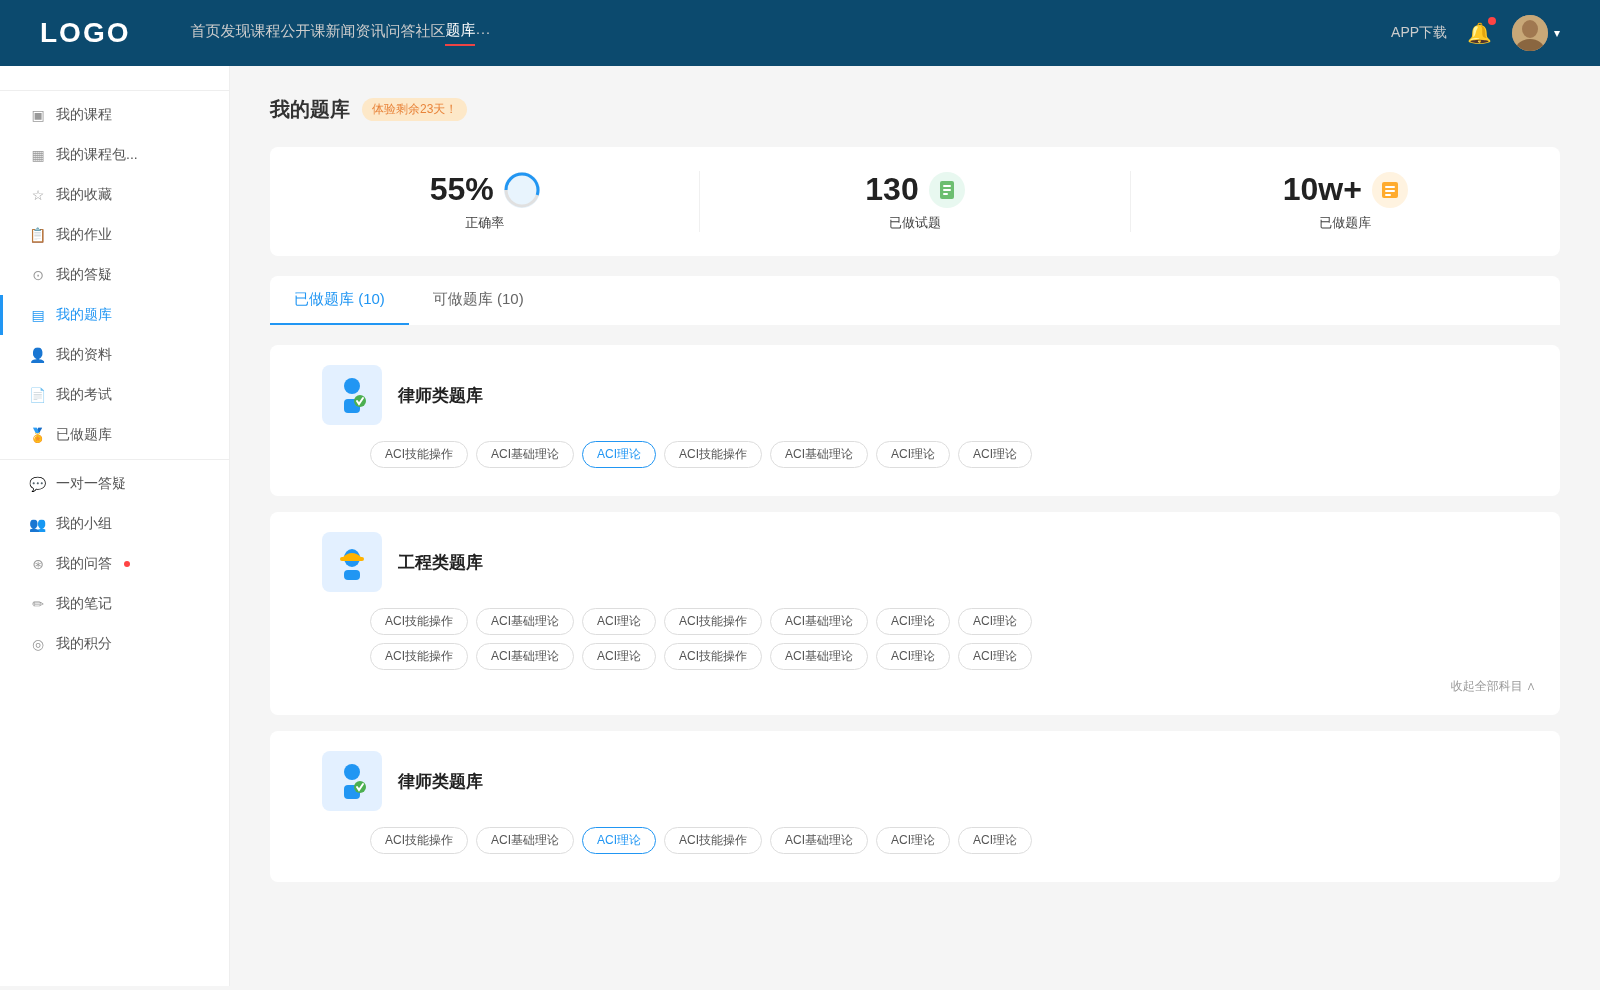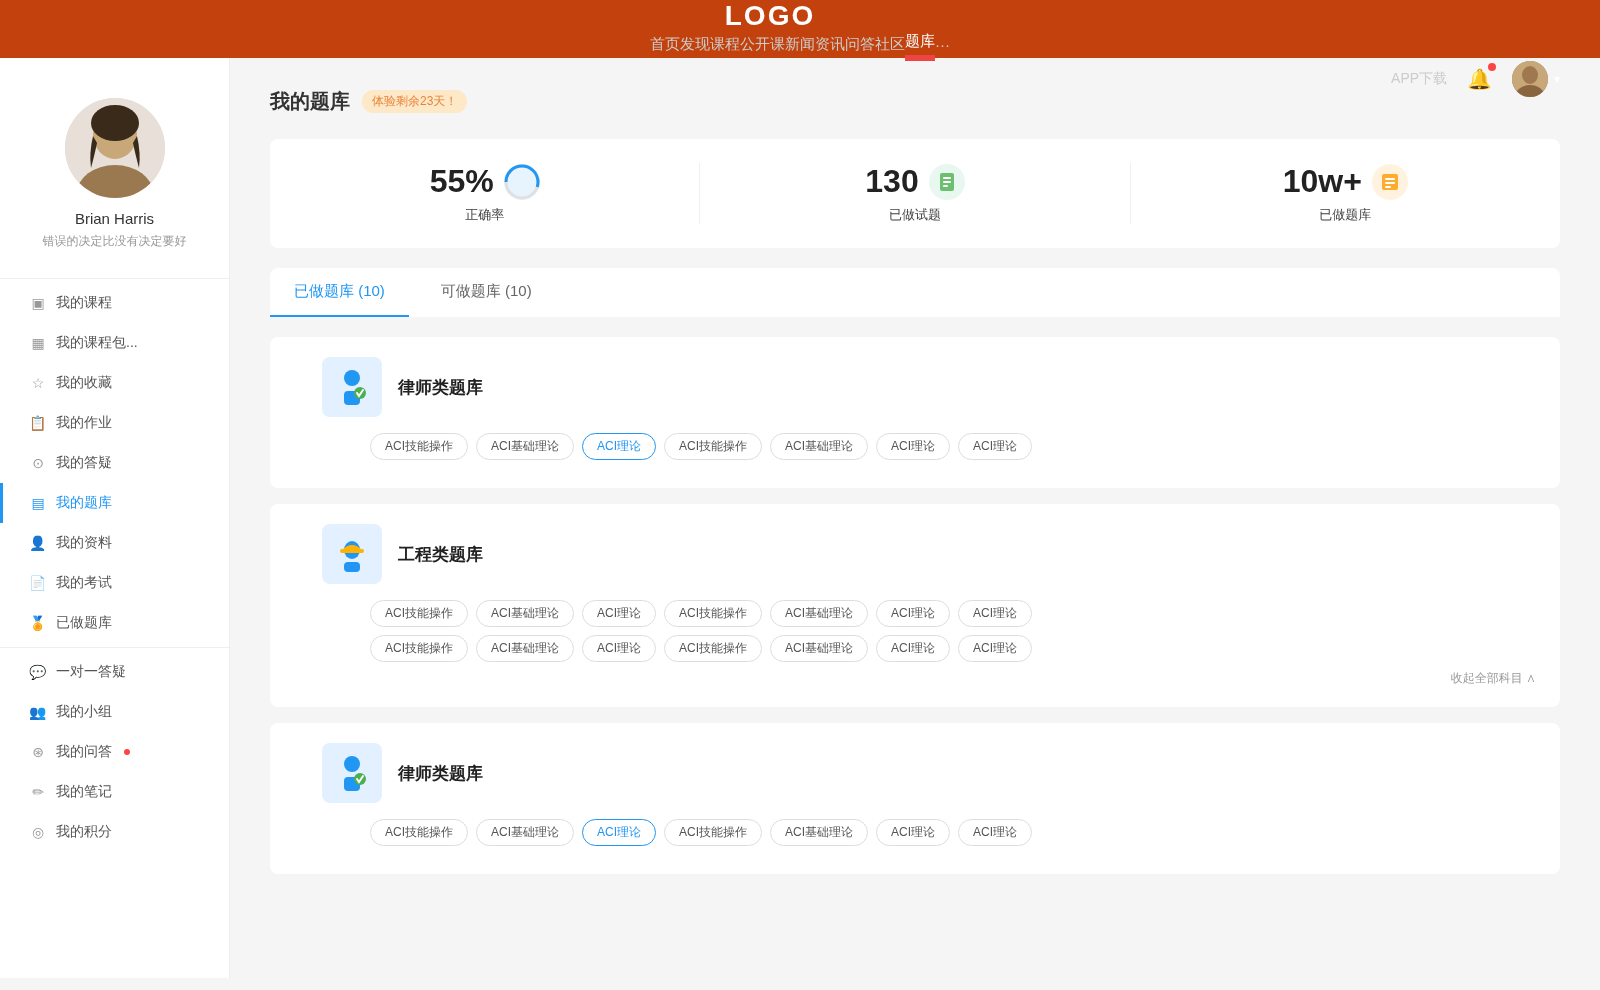--- a/index.html
+++ b/index.html
@@ -1,27 +1,26 @@
 <!DOCTYPE html>
 <html><head>
   <meta charset="utf-8">
   <style>
     * { box-sizing: border-box; margin: 0; padding: 0; }
     body { font-family: "PingFang SC", "Microsoft YaHei", sans-serif; background: #f5f5f5; min-height: 990px; }
 
     
     .header {
-      background: #c2410c;
-      height: 58px;
+      background: #0c4a6e;
+      height: 66px;
       display: flex;
       align-items: center;
       padding: 0 40px;
       position: relative;
       z-index: 10;
-      flex-direction: column;
     }
     .header-logo {
       color: white;
       font-size: 28px;
       font-weight: bold;
       letter-spacing: 2px;
       margin-right: 60px;
       min-width: 80px;
     }
     .header-nav {
@@ -31,21 +30,21 @@
     }
     .header-nav-item {
       color: #ccc;
       font-size: 15px;
       cursor: pointer;
       white-space: nowrap;
       padding-bottom: 4px;
     }
     .header-nav-item.active {
       color: white;
-      border-bottom: 6px solid #ef4444;
+      border-bottom: 2px solid #ef4444;
     }
     .header-right {
       display: flex;
       align-items: center;
       gap: 20px;
       margin-left: auto;
     }
     .app-download {
       color: #ccc;
       font-size: 14px;
@@ -254,21 +253,21 @@
       color: #ff9800;
     }
     .stat-icon-chart {
       background: #fce8e8;
       color: #f44336;
     }
 
     
     .tabs-row {
       display: flex;
-      gap: 8px;
+      gap: 0;
       margin-bottom: 20px;
       background: white;
       border-radius: 8px 8px 0 0;
     }
     .tab-item {
       padding: 14px 24px;
       font-size: 15px;
       cursor: pointer;
       color: #666;
       border-bottom: 2px solid transparent;
@@ -370,35 +369,20 @@
         </svg>
       </div>
       <span class="chevron-down">▾</span>
     </div>
   </div>
 </header>
 
 <div class="main-layout">
 
   <aside class="sidebar">
-    <div class="profile-section">
-      <div class="profile-avatar">
-        <svg viewBox="0 0 100 100" xmlns="http://www.w3.org/2000/svg">
-          <rect width="100" height="100" fill="#e8e0d8"></rect>
-          <ellipse cx="50" cy="36" rx="22" ry="25" fill="#c8a878"></ellipse>
-          <ellipse cx="50" cy="95" rx="38" ry="28" fill="#9a7850"></ellipse>
-
-          <ellipse cx="50" cy="25" rx="24" ry="18" fill="#3a2a1a"></ellipse>
-          <path d="M28 38 Q24 55 26 70 Q30 55 32 45Z" fill="#3a2a1a"></path>
-          <path d="M72 38 Q76 55 74 70 Q70 55 68 45Z" fill="#3a2a1a"></path>
-        </svg>
-      </div>
-      <div class="profile-name">Brian Harris</div>
-      <div class="profile-motto">错误的决定比没有决定要好</div>
-    </div>
 
     <div class="sidebar-divider"></div>
 
     <div class="sidebar-item">
       <span class="sidebar-icon">▣</span>
       <span>我的课程</span>
     </div>
     <div class="sidebar-item">
       <span class="sidebar-icon">▦</span>
       <span>我的课程包...</span>

